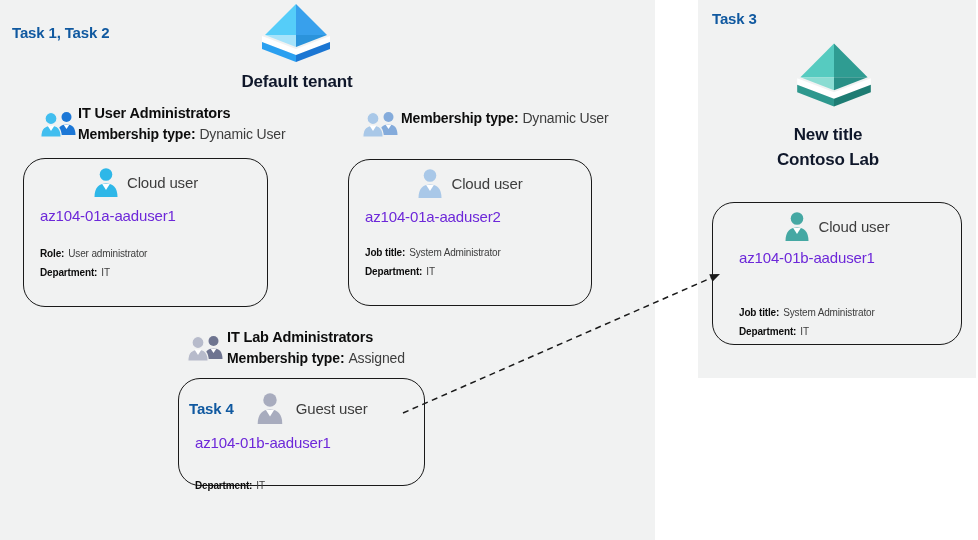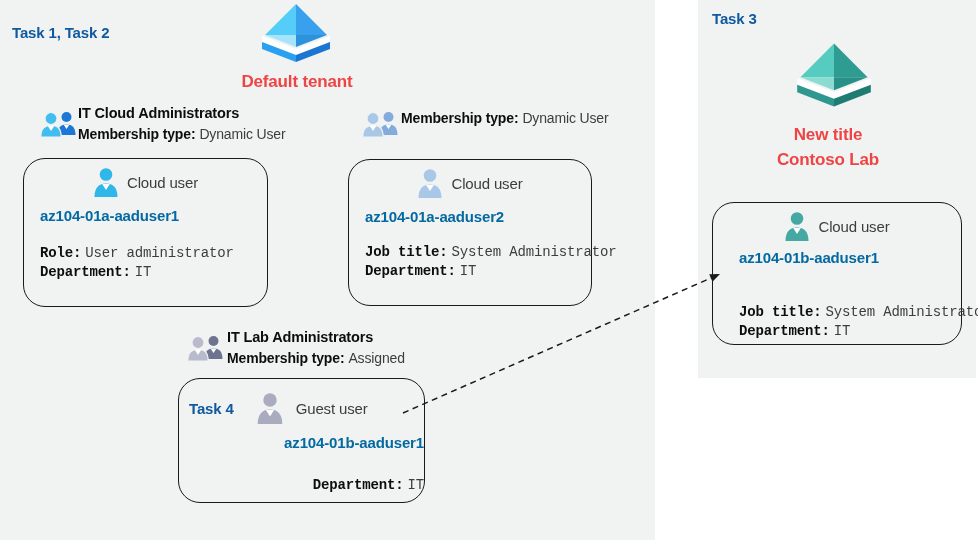--- a/index.html
+++ b/index.html
@@ -8,37 +8,37 @@
     background:#ffffff;
     font-family:"Liberation Sans", sans-serif;
     letter-spacing:-0.15px;
     color:#111;
   }
   .panel{position:absolute;background:#f1f2f2;}
   #left-panel{left:0;top:0;width:655px;height:540px;}
   #right-panel{left:698px;top:0;width:278px;height:378px;}
 
   .task-label{position:absolute;font-weight:bold;font-size:15px;color:#1059a0;white-space:nowrap;}
-  .tenant-title{position:absolute;font-weight:bold;font-size:17px;color:#ef4444;text-align:center;white-space:nowrap;}
+  .tenant-title{position:absolute;font-weight:bold;font-size:17px;color:#0f172a;text-align:center;white-space:nowrap;}
 
   .group-header{position:absolute;white-space:nowrap;}
   .group-title{font-weight:bold;font-size:14.5px;color:#0d0d0d;}
   .group-membership{margin-top:5px;font-size:14px;color:#3d3d3d;}
   .group-membership .fl{font-weight:bold;color:#0d0d0d;margin-right:4px;}
 
   .user-box{
     position:absolute;box-sizing:border-box;
     border:1.4px solid #1a1a1a;border-radius:22px;
     background:transparent;
   }
   .box-header{display:flex;align-items:center;}
   .box-header.centered{justify-content:center;gap:8px;}
   .kind-label{font-size:15px;color:#3d3d3d;}
-  .user-name{font-weight:bold;font-size:15px;color:#0369a1;padding-left:16px;white-space:nowrap;}
-  .fields{padding-left:16px;font-size:14px;line-height:19px;font-family:Liberation Mono, monospace;}
+  .user-name{font-weight:normal;font-size:15px;color:#6d28d9;padding-left:16px;white-space:nowrap;}
+  .fields{padding-left:16px;font-size:10px;line-height:19px;}
   .field-row{white-space:nowrap;}
   .fl{font-weight:bold;color:#0d0d0d;margin-right:4px;}
   .fv{color:#3d3d3d;}
 
   .abs{position:absolute;}
   svg{display:block;}
 </style>
 </head>
 <body>
 
@@ -65,21 +65,21 @@
   <svg width="36" height="30" viewBox="0 0 36 30">
     <circle cx="26.5" cy="8" r="5" fill="#1c77d6"></circle>
     <path d="M17.5 26 C17.5 18.5 21 15.2 26.5 15.2 C32 15.2 35.5 18.5 35.5 26 Z" fill="#1c77d6"></path>
     <path d="M23.5 15.5 L26.5 20 L29.5 15.5 Z" fill="#ffffff"></path>
     <circle cx="11" cy="9.5" r="6" fill="#41beef" stroke="#f1f2f2" stroke-width="1.2"></circle>
     <path d="M0.8 28 C0.8 19.5 5 16.2 11 16.2 C17 16.2 21.2 19.5 21.2 28 Z" fill="#41beef" stroke="#f1f2f2" stroke-width="1.2"></path>
     <path d="M7.5 16.6 L11 22 L14.5 16.6 Z" fill="#ffffff"></path>
   </svg>
 </div>
 <div class="group-header" style="left:78px;top:105px;">
-  <div class="group-title">IT Cloud Administrators</div>
+  <div class="group-title">IT User Administrators</div>
   <div class="group-membership">
     <span class="fl">Membership type:</span><span>Dynamic User</span>
   </div>
 </div>
 
 <div class="abs" style="left:362px;top:109px;">
   <svg width="36" height="30" viewBox="0 0 36 30">
     <circle cx="26.5" cy="8" r="5" fill="#84abdb"></circle>
     <path d="M17.5 26 C17.5 18.5 21 15.2 26.5 15.2 C32 15.2 35.5 18.5 35.5 26 Z" fill="#84abdb"></path>
     <path d="M23.5 15.5 L26.5 20 L29.5 15.5 Z" fill="#ffffff"></path>
@@ -148,21 +148,21 @@
   <div class="fields" style="margin-top:18px;">
     <div class="field-row">
       <span class="fl">Job title:</span><span class="fv">System Administrator</span>
     </div>
     <div class="field-row">
       <span class="fl">Department:</span><span class="fv">IT</span>
     </div>
   </div>
 </div>
 
-<div class="user-box" style="left:178px;top:378px;width:247px;height:125px;text-align:right;">
+<div class="user-box" style="left:178px;top:378px;width:247px;height:108px;">
   <div class="box-header" style="margin-top:12px;height:34px;padding-left:10px;">
     <span class="task-label" style="position:static;">Task 4</span>
     <span style="margin-left:22px;">
       <svg width="28" height="32" viewBox="0 0 26 30">
         <circle cx="13" cy="7.5" r="6.3" fill="#a8acbe"></circle>
         <path d="M1.5 30 C1.5 20.5 6 16.5 13 16.5 C20 16.5 24.5 20.5 24.5 30 Z" fill="#a8acbe"></path>
         <path d="M9.2 16.9 L13 23 L16.8 16.9 Z" fill="#ffffff"></path>
       </svg>
     </span>
     <span class="kind-label" style="margin-left:12px;">Guest user</span>

